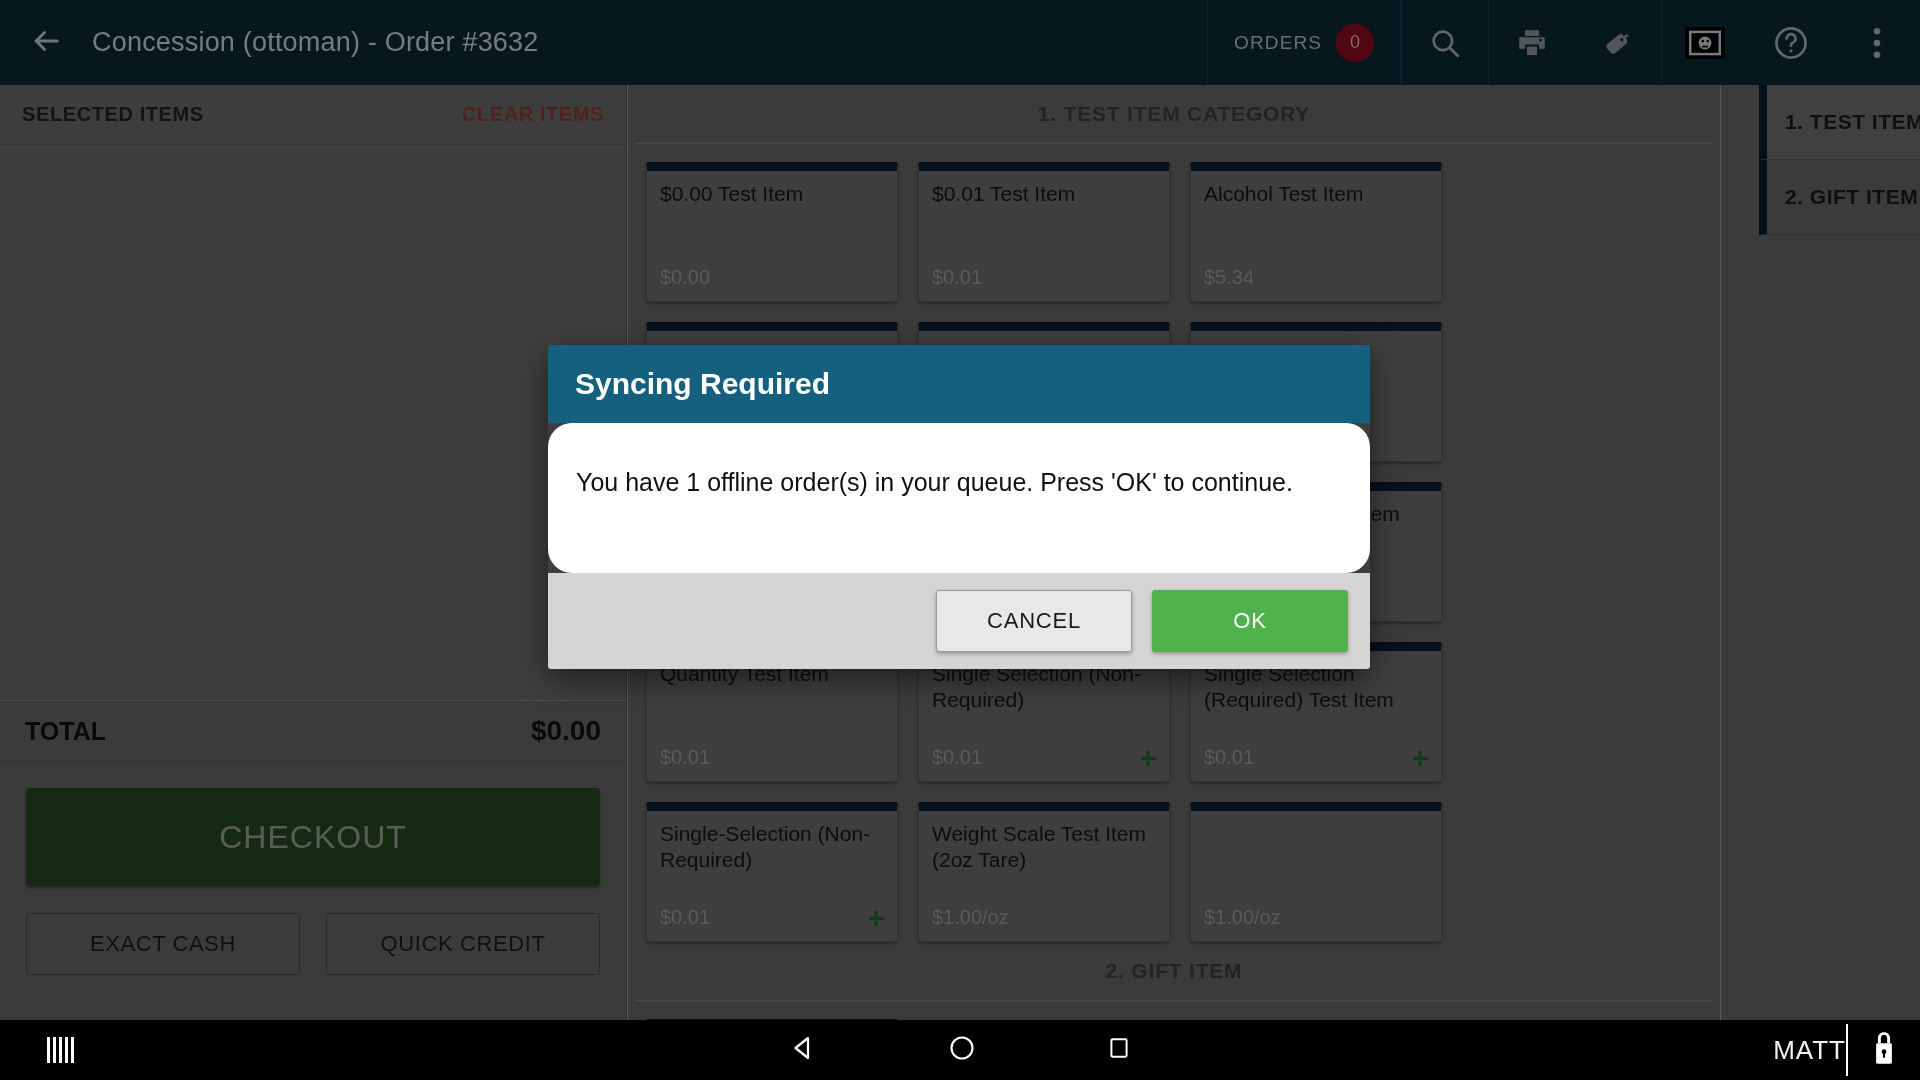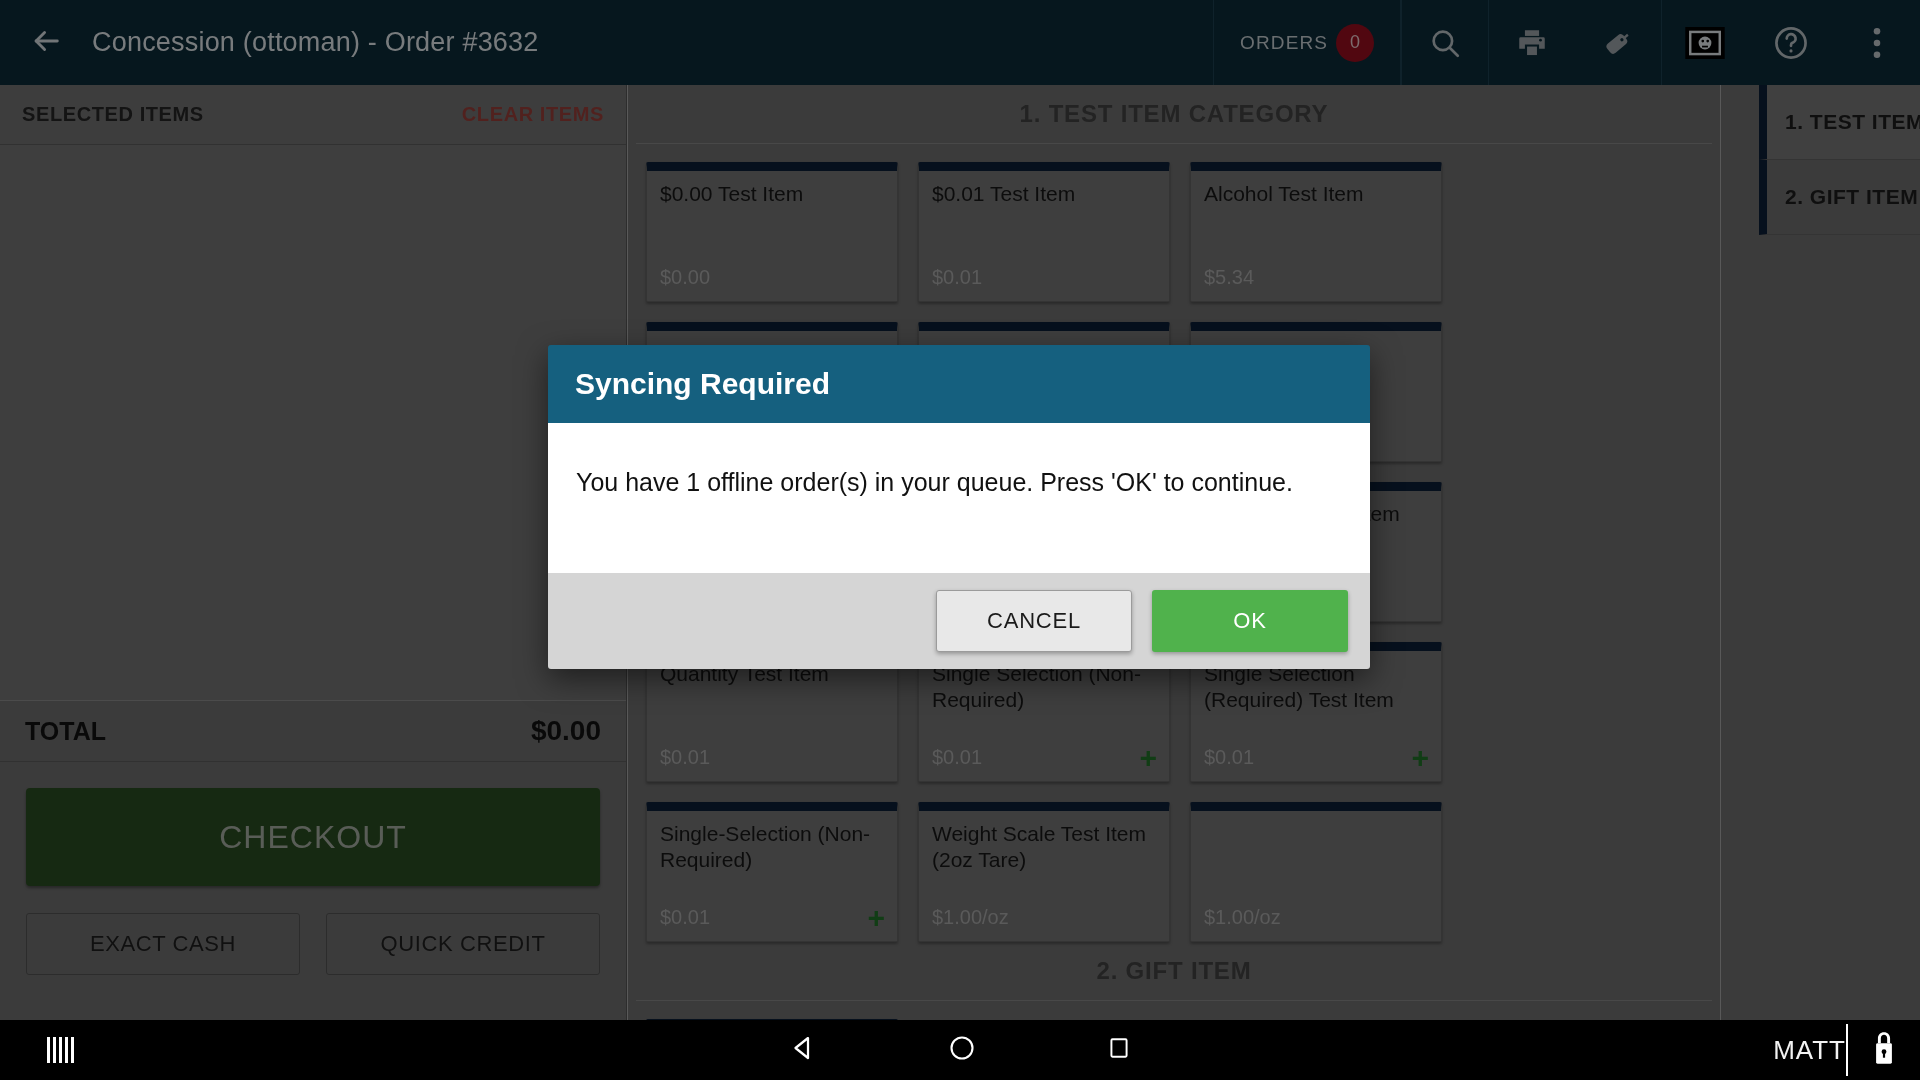--- a/index.html
+++ b/index.html
@@ -27,21 +27,21 @@
     width: 92px; height: 85px;
     display: flex; align-items: center; justify-content: center;
   }
   .appbar-title {
     font-size: 27px; color: #cfd5d8; letter-spacing: .2px;
     white-space: nowrap;
   }
   .appbar-spacer { flex: 1 1 auto; }
   .appbar-sep { width: 1px; height: 85px; background: #1b3c4b; }
   .ab-block {
-    height: 85px; display: flex; align-items: center; gap: 8px;
+    height: 85px; display: flex; align-items: center; gap: 14px;
     padding: 0 26px;
   }
   .ab-label { font-size: 19px; color: #b6bec2; letter-spacing: 1.1px; }
   .orders-badge {
     width: 38px; height: 38px; border-radius: 50%;
     background: #8c0d1c; color: #d8b8bc;
     display: flex; align-items: center; justify-content: center;
     font-size: 18px;
   }
   .toggle {
@@ -96,21 +96,21 @@
     font-size: 22px; color: #1d1d1d; letter-spacing: .6px;
   }
 
   
   .center {
     position: absolute; left: 628px; top: 85px; width: 1092px; height: 935px;
     background: #666666; overflow: hidden;
   }
   .cat-header {
     height: 58px; display: flex; align-items: center; justify-content: center;
-    font-size: 24px; font-weight: bold; color: #3d3d3d; letter-spacing: .8px;
+    font-size: 21px; font-weight: bold; color: #3d3d3d; letter-spacing: .8px;
   }
   .cat-rule { height: 1px; background: #7d7d7d; margin: 0 8px; }
   .grid {
     display: flex; flex-wrap: wrap; gap: 20px; padding: 18px 14px 0 18px;
   }
   .card {
     width: 252px; height: 140px;
     background: #6b6b6b;
     border: 1px solid #5a5a5a;
     border-top: 9px solid #0c1c33;
@@ -159,20 +159,21 @@
     box-shadow: 0 10px 30px rgba(0,0,0,.5);
   }
   .dlg-head {
     height: 78px; background: #15607f;
     display: flex; align-items: center; padding: 0 27px;
   }
   .dlg-title { font-size: 30px; font-weight: bold; color: #ffffff; }
   .dlg-body {
     background: #ffffff; padding: 42px 28px 44px 28px;
     min-height: 150px;
+    border-radius: 24px;
   }
   .dlg-text { font-size: 25px; line-height: 34px; color: #111; }
   .dlg-foot {
     background: #d5d5d5; height: 96px;
     display: flex; align-items: center; justify-content: flex-end;
     gap: 20px; padding: 0 22px;
   }
   .btn {
     height: 62px; min-width: 150px; border-radius: 3px;
     display: flex; align-items: center; justify-content: center;

